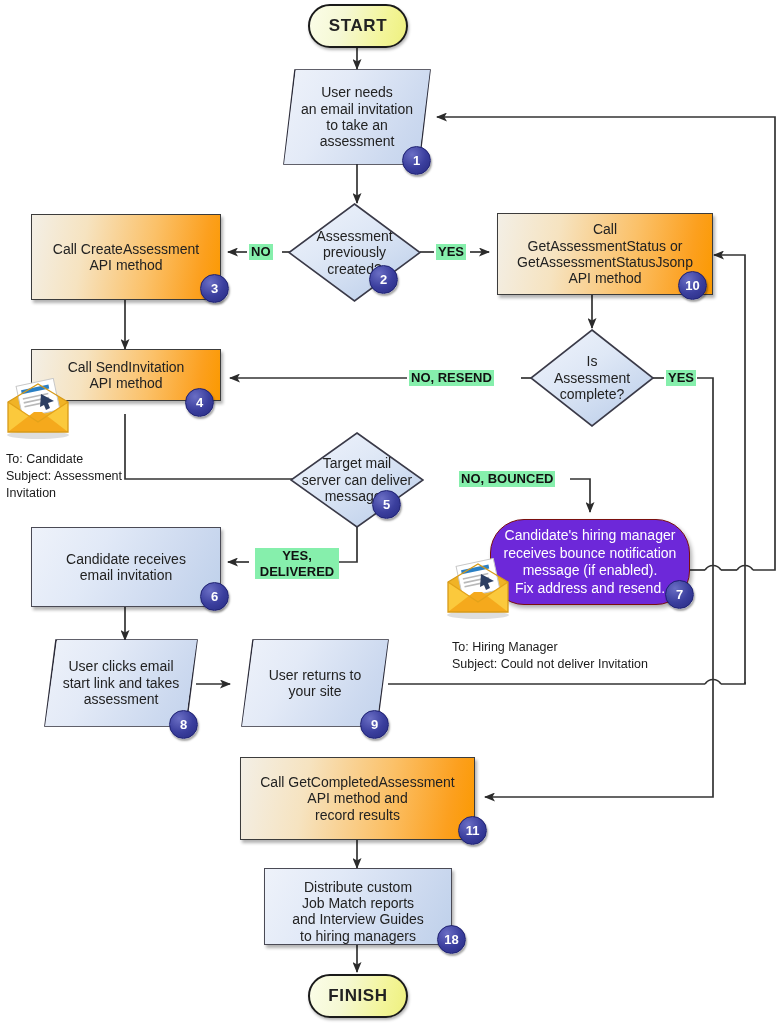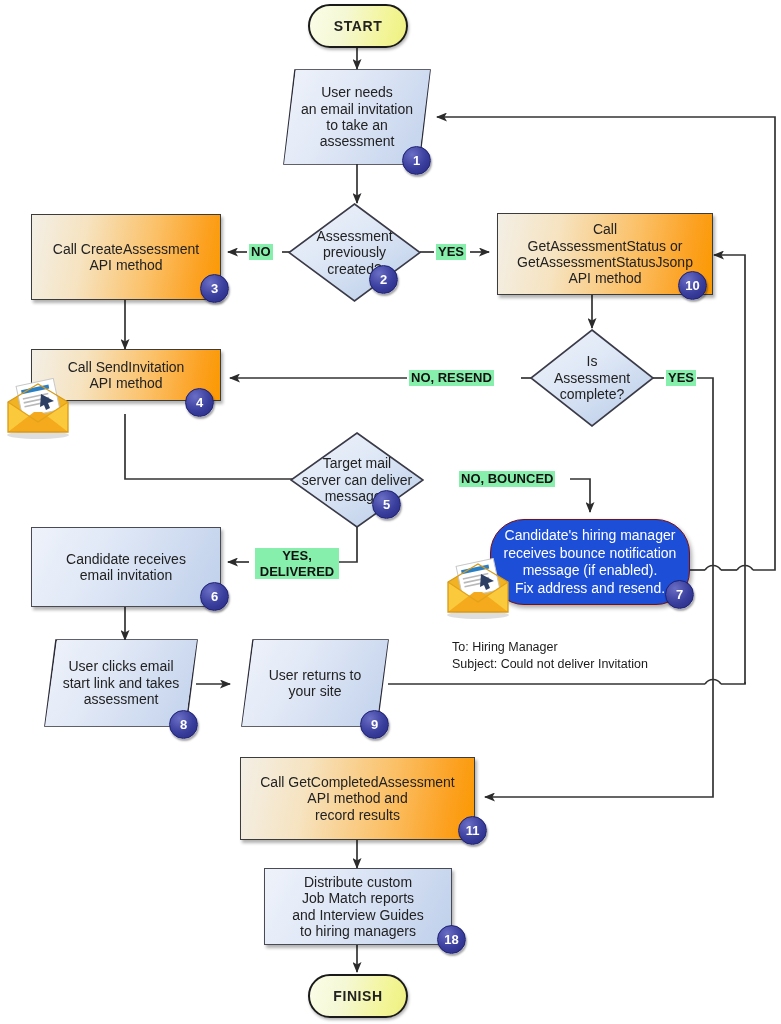--- a/index.html
+++ b/index.html
@@ -35,21 +35,21 @@
     white-space:pre-line;
     padding:0 6px;
   }
 
   
   .terminator{
     border:2px solid #1a1a1a;
     border-radius:22px;
     background:linear-gradient(105deg,#fbfde8 0%,#f5f8d4 35%,#f3f59a 75%,#eef07e 100%);
     font-weight:bold;
-    font-size:14px;
+    font-size:17px;
     letter-spacing:.6px;
     box-shadow:1px 2px 3px rgba(0,0,0,.30);
   }
 
   
   .process{
     border:1.5px solid #3c3c3c;
     background:linear-gradient(100deg,#f3efe6 0%,#f6e3c0 28%,#fbc169 62%,#fca01f 88%,#fb9900 100%);
     font-size:14px;
     box-shadow:2px 3px 3px rgba(0,0,0,.30);
@@ -85,21 +85,21 @@
     font-size:14px;
     color:#222;
     line-height:1.17;
     white-space:pre-line;
   }
 
   
   .alert{
     border:1.5px solid #7a0f0f;
     border-radius:34px;
-    background:#1d4ed8;
+    background:#6d28d9;
     color:#ffffff;
     font-size:14px;
     box-shadow:2px 3px 4px rgba(0,0,0,.32);
   }
 
   
   .badge{
     position:absolute;
     width:27px;height:27px;
     border-radius:50%;
@@ -330,40 +330,43 @@
 complete?</div>
   </div>
 
   <div class="node process" style="left:240px;top:757px;width:235px;height:83px;justify-content:center;">
     <span class="txt">Call GetCompletedAssessment
 API method and
 record results</span>
   </div>
   <div class="badge" style="left:458px;top:816px;">11</div>
 
-  <div class="node process-blue" style="left:264px;top:868px;width:188px;height:77px;">
+  <div class="node process-blue" style="left:264px;top:868px;width:188px;height:77px;align-items:flex-end;">
     <span class="txt">Distribute custom
 Job Match reports
 and Interview Guides
 to hiring managers</span>
   </div>
   <div class="badge" style="left:437px;top:925px;">18</div>
 
   <div class="node terminator" style="left:308px;top:974px;width:100px;height:44px;">
     <span class="txt">FINISH</span>
   </div>
 
   <div class="elabel" style="left:249px;top:244px;">NO</div>
   <div class="elabel" style="left:436px;top:244px;">YES</div>
   <div class="elabel" style="left:409px;top:370px;">NO, RESEND</div>
   <div class="elabel" style="left:666px;top:370px;">YES</div>
   <div class="elabel" style="left:459px;top:471px;">NO, BOUNCED</div>
   <div class="elabel" style="left:255px;top:548px;width:80px;">YES,
 DELIVERED</div>
 
+  <div class="caption" style="left:6px;top:451px;">To: Candidate
+Subject: Assessment
+             Invitation</div>
   <div class="caption" style="left:452px;top:639px;">To: Hiring Manager
 Subject: Could not deliver Invitation</div>
 
   <div class="envelope" style="left:4px;top:378px;">
     <svg width="68" height="62" viewBox="0 0 68 62">
       <ellipse cx="34" cy="57" rx="31" ry="4" fill="#000" opacity="0.13"></ellipse>
       <path d="M4,24 L34,6 L64,24 L64,54 L4,54 Z" fill="#f0b326"></path>
       <rect x="15" y="4" width="38" height="32" fill="#ffffff" stroke="#c8c8c8" stroke-width="1" transform="rotate(-12 34 20)"></rect>
       <g transform="rotate(-12 34 20)">
         <rect x="19" y="9" width="28" height="4" fill="#2a7fc4"></rect>

